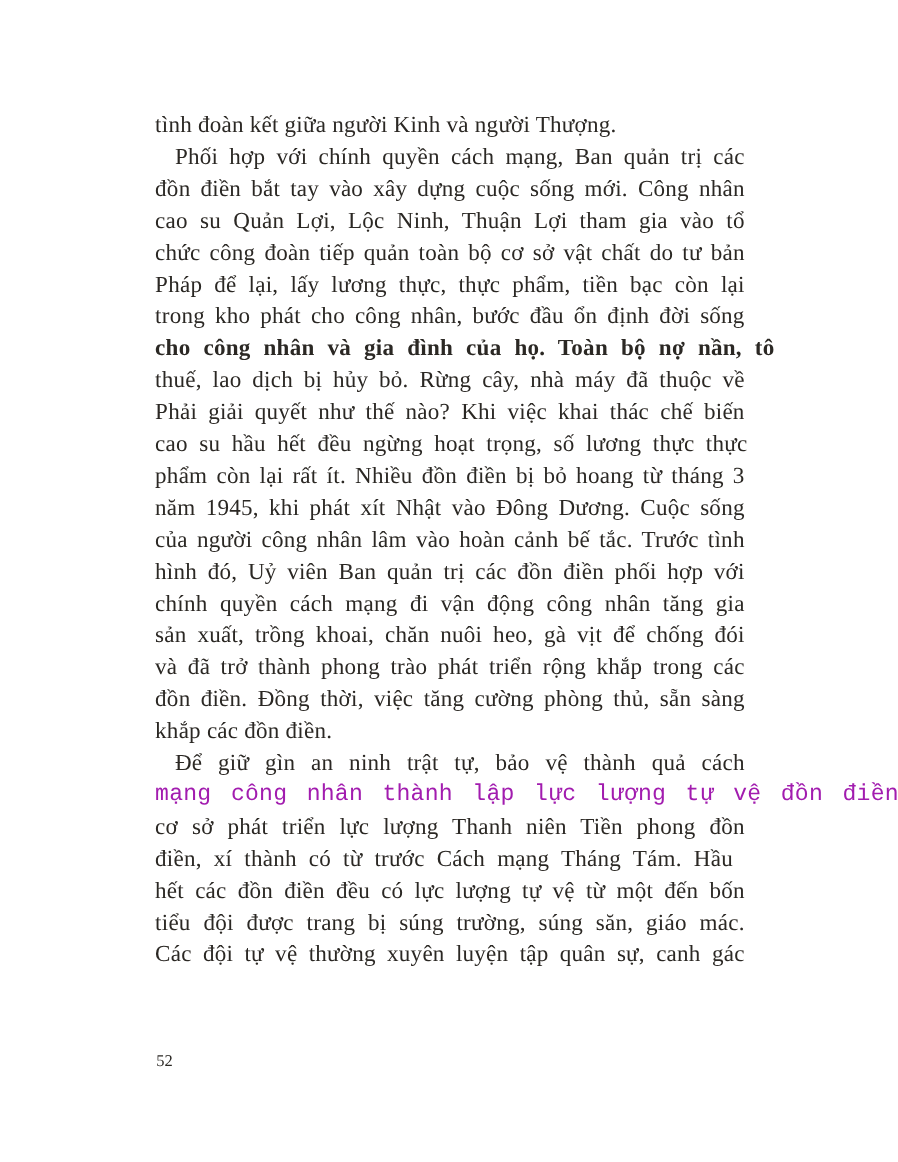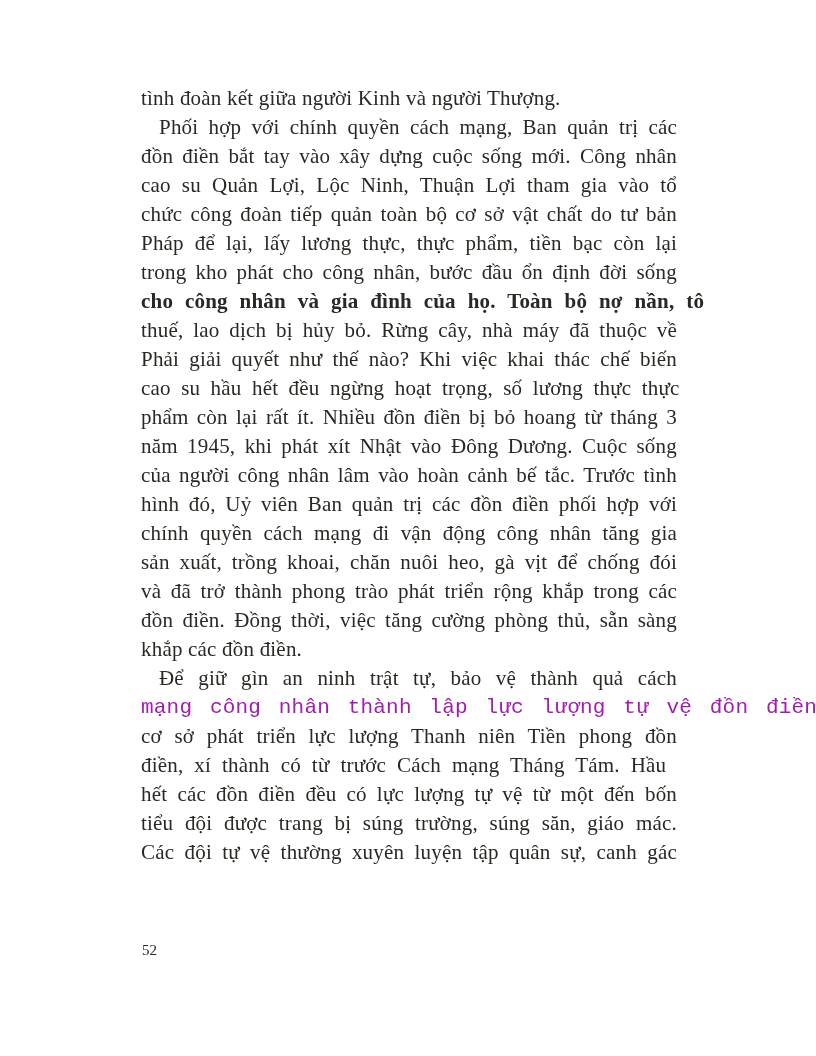--- a/index.html
+++ b/index.html
@@ -11,20 +11,21 @@
     height: 1056px;
     background: #ffffff;
     font-family: "Liberation Serif", "DejaVu Serif", serif;
     overflow: hidden;
   }
   .page {
     position: relative;
     width: 816px;
     height: 844px;
     background: #ffffff;
+    margin-top: 15px;
   }
   .text-block {
     position: absolute;
     left: 141px;
     top: 84px;
     width: 536px;
   }
   .line {
     font-size: 21px;
     line-height: 29px;
@@ -53,21 +54,21 @@
       <div class="line indent" style="color: rgb(43, 40, 36);"><span style="word-spacing: 4.74px;">Phối hợp với chính quyền cách mạng, Ban quản trị các</span></div>
       <div class="line" style="color: rgb(43, 40, 36);"><span style="word-spacing: 3.71px;">đồn điền bắt tay vào xây dựng cuộc sống mới. Công nhân</span></div>
       <div class="line" style="color: rgb(43, 40, 36);"><span style="word-spacing: 5.66px;">cao su Quản Lợi, Lộc Ninh, Thuận Lợi tham gia vào tổ</span></div>
       <div class="line" style="color: rgb(43, 40, 36);"><span style="word-spacing: 2.76px;">chức công đoàn tiếp quản toàn bộ cơ sở vật chất do tư bản</span></div>
       <div class="line" style="color: rgb(43, 40, 36);"><span style="word-spacing: 5.53px;">Pháp để lại, lấy lương thực, thực phẩm, tiền bạc còn lại</span></div>
       <div class="line" style="color: rgb(43, 40, 36);"><span style="word-spacing: 3.63px;">trong kho phát cho công nhân, bước đầu ổn định đời sống</span></div>
       <div class="line" style="color: rgb(43, 40, 36);"><span style="word-spacing: 6.38px; font-weight: bold;">cho công nhân và gia đình của họ. Toàn bộ nợ nần, tô</span></div>
       <div class="line" style="color: rgb(43, 40, 36);"><span style="word-spacing: 4.38px;">thuế, lao dịch bị hủy bỏ. Rừng cây, nhà máy đã thuộc về</span></div>
       <div class="line" style="color: rgb(43, 40, 36);"><span style="word-spacing: 4.63px;">Phải giải quyết như thế nào? Khi việc khai thác chế biến</span></div>
       <div class="line" style="color: rgb(43, 40, 36);"><span style="word-spacing: 4.95px;">cao su hầu hết đều ngừng hoạt trọng, số lương thực thực</span></div>
-      <div class="line" style="color: rgb(43, 40, 36); text-align: right;"><span style="word-spacing: 2.85px;">phẩm còn lại rất ít. Nhiều đồn điền bị bỏ hoang từ tháng 3</span></div>
+      <div class="line" style="color: rgb(43, 40, 36);"><span style="word-spacing: 2.85px;">phẩm còn lại rất ít. Nhiều đồn điền bị bỏ hoang từ tháng 3</span></div>
       <div class="line" style="color: rgb(43, 40, 36);"><span style="word-spacing: 3.86px;">năm 1945, khi phát xít Nhật vào Đông Dương. Cuộc sống</span></div>
       <div class="line" style="color: rgb(43, 40, 36);"><span style="word-spacing: 2.9px;">của người công nhân lâm vào hoàn cảnh bế tắc. Trước tình</span></div>
       <div class="line" style="color: rgb(43, 40, 36);"><span style="word-spacing: 4.23px;">hình đó, Uỷ viên Ban quản trị các đồn điền phối hợp với</span></div>
       <div class="line" style="color: rgb(43, 40, 36);"><span style="word-spacing: 5.79px;">chính quyền cách mạng đi vận động công nhân tăng gia</span></div>
       <div class="line" style="color: rgb(43, 40, 36);"><span style="word-spacing: 4.43px;">sản xuất, trồng khoai, chăn nuôi heo, gà vịt để chống đói</span></div>
       <div class="line" style="color: rgb(43, 40, 36);"><span style="word-spacing: 4.11px;">và đã trở thành phong trào phát triển rộng khắp trong các</span></div>
       <div class="line" style="color: rgb(43, 40, 36);"><span style="word-spacing: 3.92px;">đồn điền. Đồng thời, việc tăng cường phòng thủ, sẵn sàng</span></div>
       <div class="line" style="color: rgb(43, 40, 36);"><span>khắp các đồn điền.</span></div>
       <div class="line indent" style="color: rgb(43, 40, 36);"><span style="word-spacing: 8.93px;">Để giữ gìn an ninh trật tự, bảo vệ thành quả cách</span></div>
       <div class="line" style="color: #a21caf; font-family: Liberation Mono, monospace;"><span style="word-spacing: 4.88px;">mạng công nhân thành lập lực lượng tự vệ đồn điền trên</span></div>

